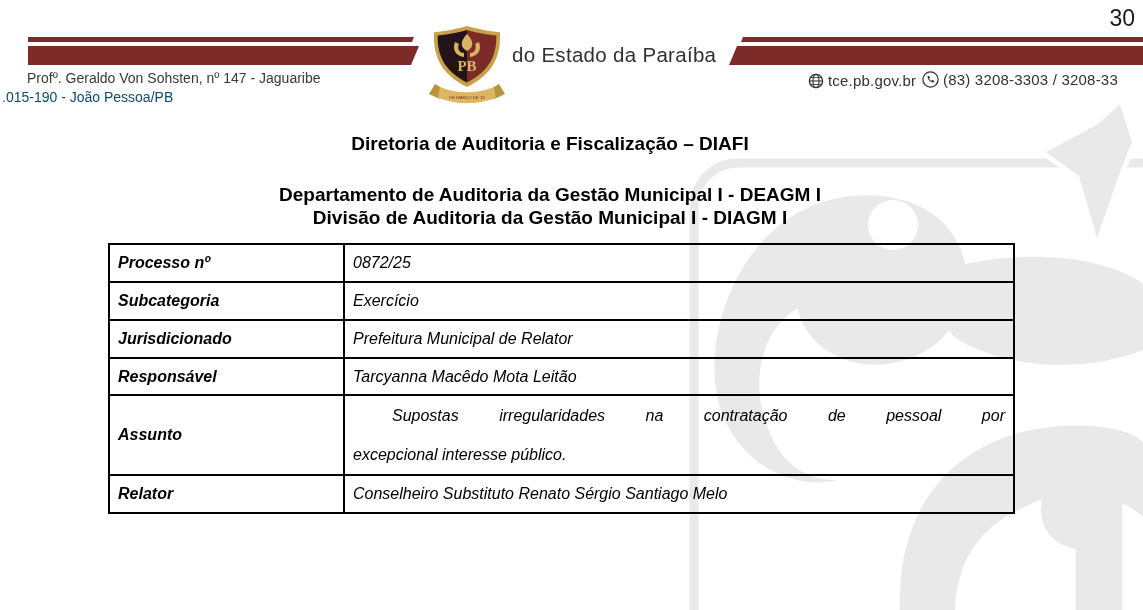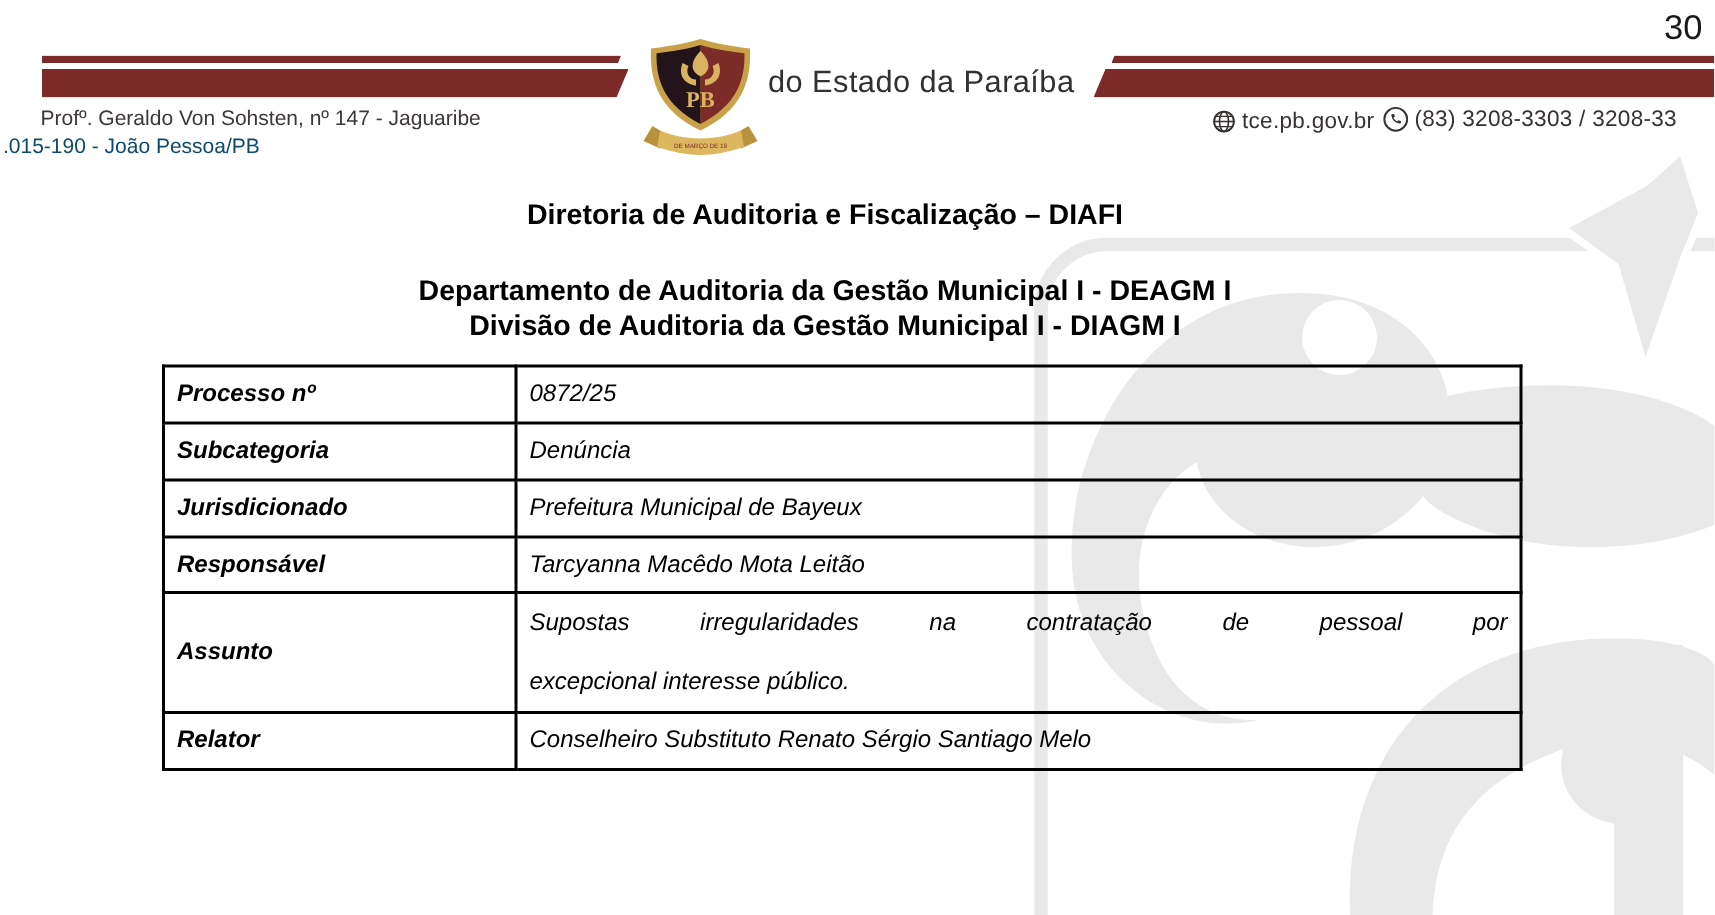--- a/index.html
+++ b/index.html
@@ -39,21 +39,21 @@
   #heading3{top:207px;}
   
   #process-table{position:absolute;left:108px;top:243px;width:905px;
     border-collapse:collapse;table-layout:fixed;z-index:2;background:transparent;}
   #process-table td{border:2px solid #000;font-size:16px;vertical-align:middle;
     padding:0 8px;background:transparent;overflow:hidden;font-style:italic;}
   #process-table td.label-cell{font-weight:bold;}
   tr.r-std{height:38px;}
   tr.r-std4{height:37px;}
   tr.r-tall{height:78px;}
-  .just-line{text-align:justify;text-align-last:justify;line-height:39px;white-space:nowrap;}
+  .just-line{text-align:justify;text-align-last:justify;line-height:39px;white-space:nowrap;margin-left:39px;}
   .plain-line{text-align:left;line-height:39px;white-space:nowrap;}
 </style>
 </head>
 <body>
 
 <svg id="watermark" width="1143" height="610" viewBox="0 0 1143 610" aria-hidden="true">
   <g fill="#e9e9e9">
     <rect x="694" y="163" width="620" height="620" rx="44" fill="none" stroke="#e9e9e9" stroke-width="9"></rect>
     <path d="M 852 196 C 938 188 980 248 963 304 C 951 344 906 372 858 363
              C 826 357 802 334 798 308 C 760 330 746 388 774 442
@@ -129,25 +129,25 @@
       <col style="width:235px">
       <col style="width:670px">
     </colgroup>
   <tbody>
     <tr class="r-std">
       <td class="label-cell">Processo nº</td>
       <td class="value-cell">0872/25</td>
     </tr>
     <tr class="r-std">
       <td class="label-cell">Subcategoria</td>
-      <td class="value-cell">Denúncia</td>
+      <td class="value-cell">Exercício</td>
     </tr>
     <tr class="r-std">
       <td class="label-cell">Jurisdicionado</td>
-      <td class="value-cell">Prefeitura Municipal de Bayeux</td>
+      <td class="value-cell">Prefeitura Municipal de Relator</td>
     </tr>
     <tr class="r-std4">
       <td class="label-cell">Responsável</td>
       <td class="value-cell">Tarcyanna Macêdo Mota Leitão</td>
     </tr>
     <tr class="r-tall">
       <td class="label-cell">Assunto</td>
       <td class="value-cell">
         <div class="just-line">Supostas irregularidades na contratação de pessoal por</div>
         <div class="plain-line">excepcional interesse público.</div>

